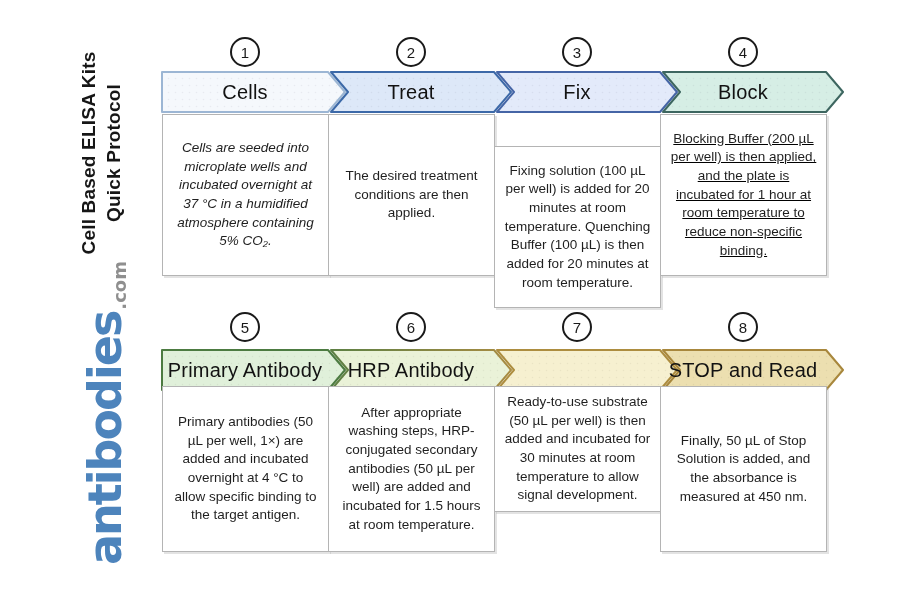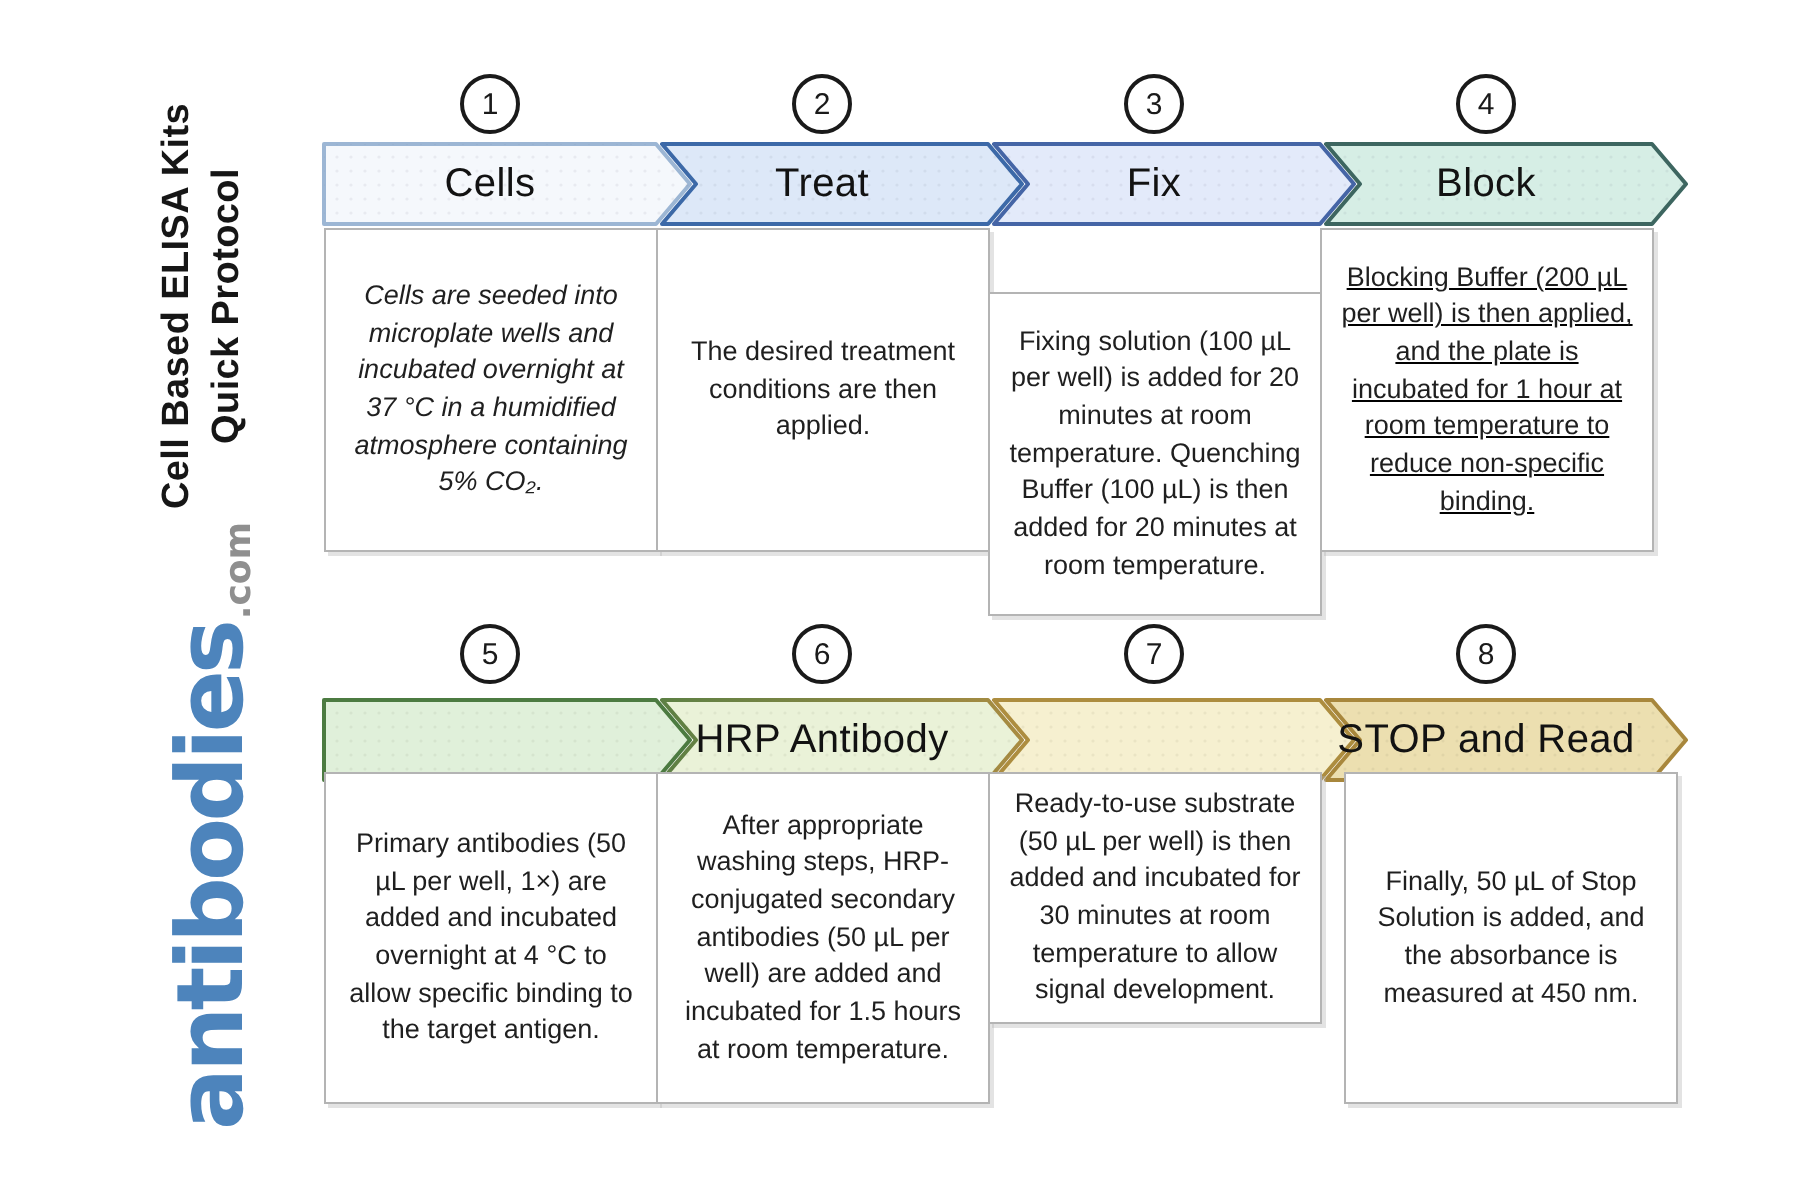--- a/index.html
+++ b/index.html
@@ -126,30 +126,31 @@
     <polygon points="2,2 168,2 185,22 168,42 2,42" stroke-width="2" stroke-linejoin="round" fill="#e0f0da" stroke="#4c7b41"></polygon>
     <polygon points="171,2 334,2 351,22 334,42 171,42 188,22" stroke-width="2" stroke-linejoin="round" fill="#eaf2d8" stroke="url(#grad6)"></polygon>
     <polygon points="337,2 500,2 517,22 500,42 337,42 354,22" stroke-width="2" stroke-linejoin="round" fill="#f6f0d0" stroke="#ad8d3f"></polygon>
     <polygon points="503,2 666,2 683,22 666,42 503,42 520,22" stroke-width="2" stroke-linejoin="round" fill="#ecdfb0" stroke="#a8873c"></polygon>
     <polygon points="2,2 168,2 185,22 168,42 2,42" fill="url(#dotsB)" stroke="none"></polygon>
     <polygon points="171,2 334,2 351,22 334,42 171,42 188,22" fill="url(#dotsB)" stroke="none"></polygon>
     <polygon points="337,2 500,2 517,22 500,42 337,42 354,22" fill="url(#dotsB)" stroke="none"></polygon>
     <polygon points="503,2 666,2 683,22 666,42 503,42 520,22" fill="url(#dotsB)" stroke="none"></polygon>
   </svg>
 
+  <div class="arrowlabel" style="left:162px;top:350px;">Primary Antibody</div>
   <div class="arrowlabel" style="left:328px;top:350px;">HRP Antibody</div>
   <div class="arrowlabel" style="left:479px;top:350px;margin-top:40px;">TMB Substrate</div>
   <div class="arrowlabel" style="left:660px;top:350px;">STOP and Read</div>
 
   <div class="descbox" style="left:162px;top:386px;height:166px;">
     <div class="desctext">Primary antibodies (50 µL per well, 1×) are added and incubated overnight at 4 °C to allow specific binding to the target antigen.</div>
   </div>
   <div class="descbox" style="left:328px;top:386px;height:166px;">
     <div class="desctext">After appropriate washing steps, HRP-conjugated secondary antibodies (50 µL per well) are added and incubated for 1.5 hours at room temperature.</div>
   </div>
   <div class="descbox" style="left:494px;top:386px;height:126px;">
     <div class="desctext">Ready-to-use substrate (50 µL per well) is then added and incubated for 30 minutes at room temperature to allow signal development.</div>
   </div>
-  <div class="descbox" style="left:660px;top:386px;height:166px;margin-left:12px;">
+  <div class="descbox" style="left:660px;top:386px;height:166px;">
     <div class="desctext">Finally, 50 µL of Stop Solution is added, and the absorbance is measured at 450 nm.</div>
   </div>
 
 </div>
 
 </body></html>

